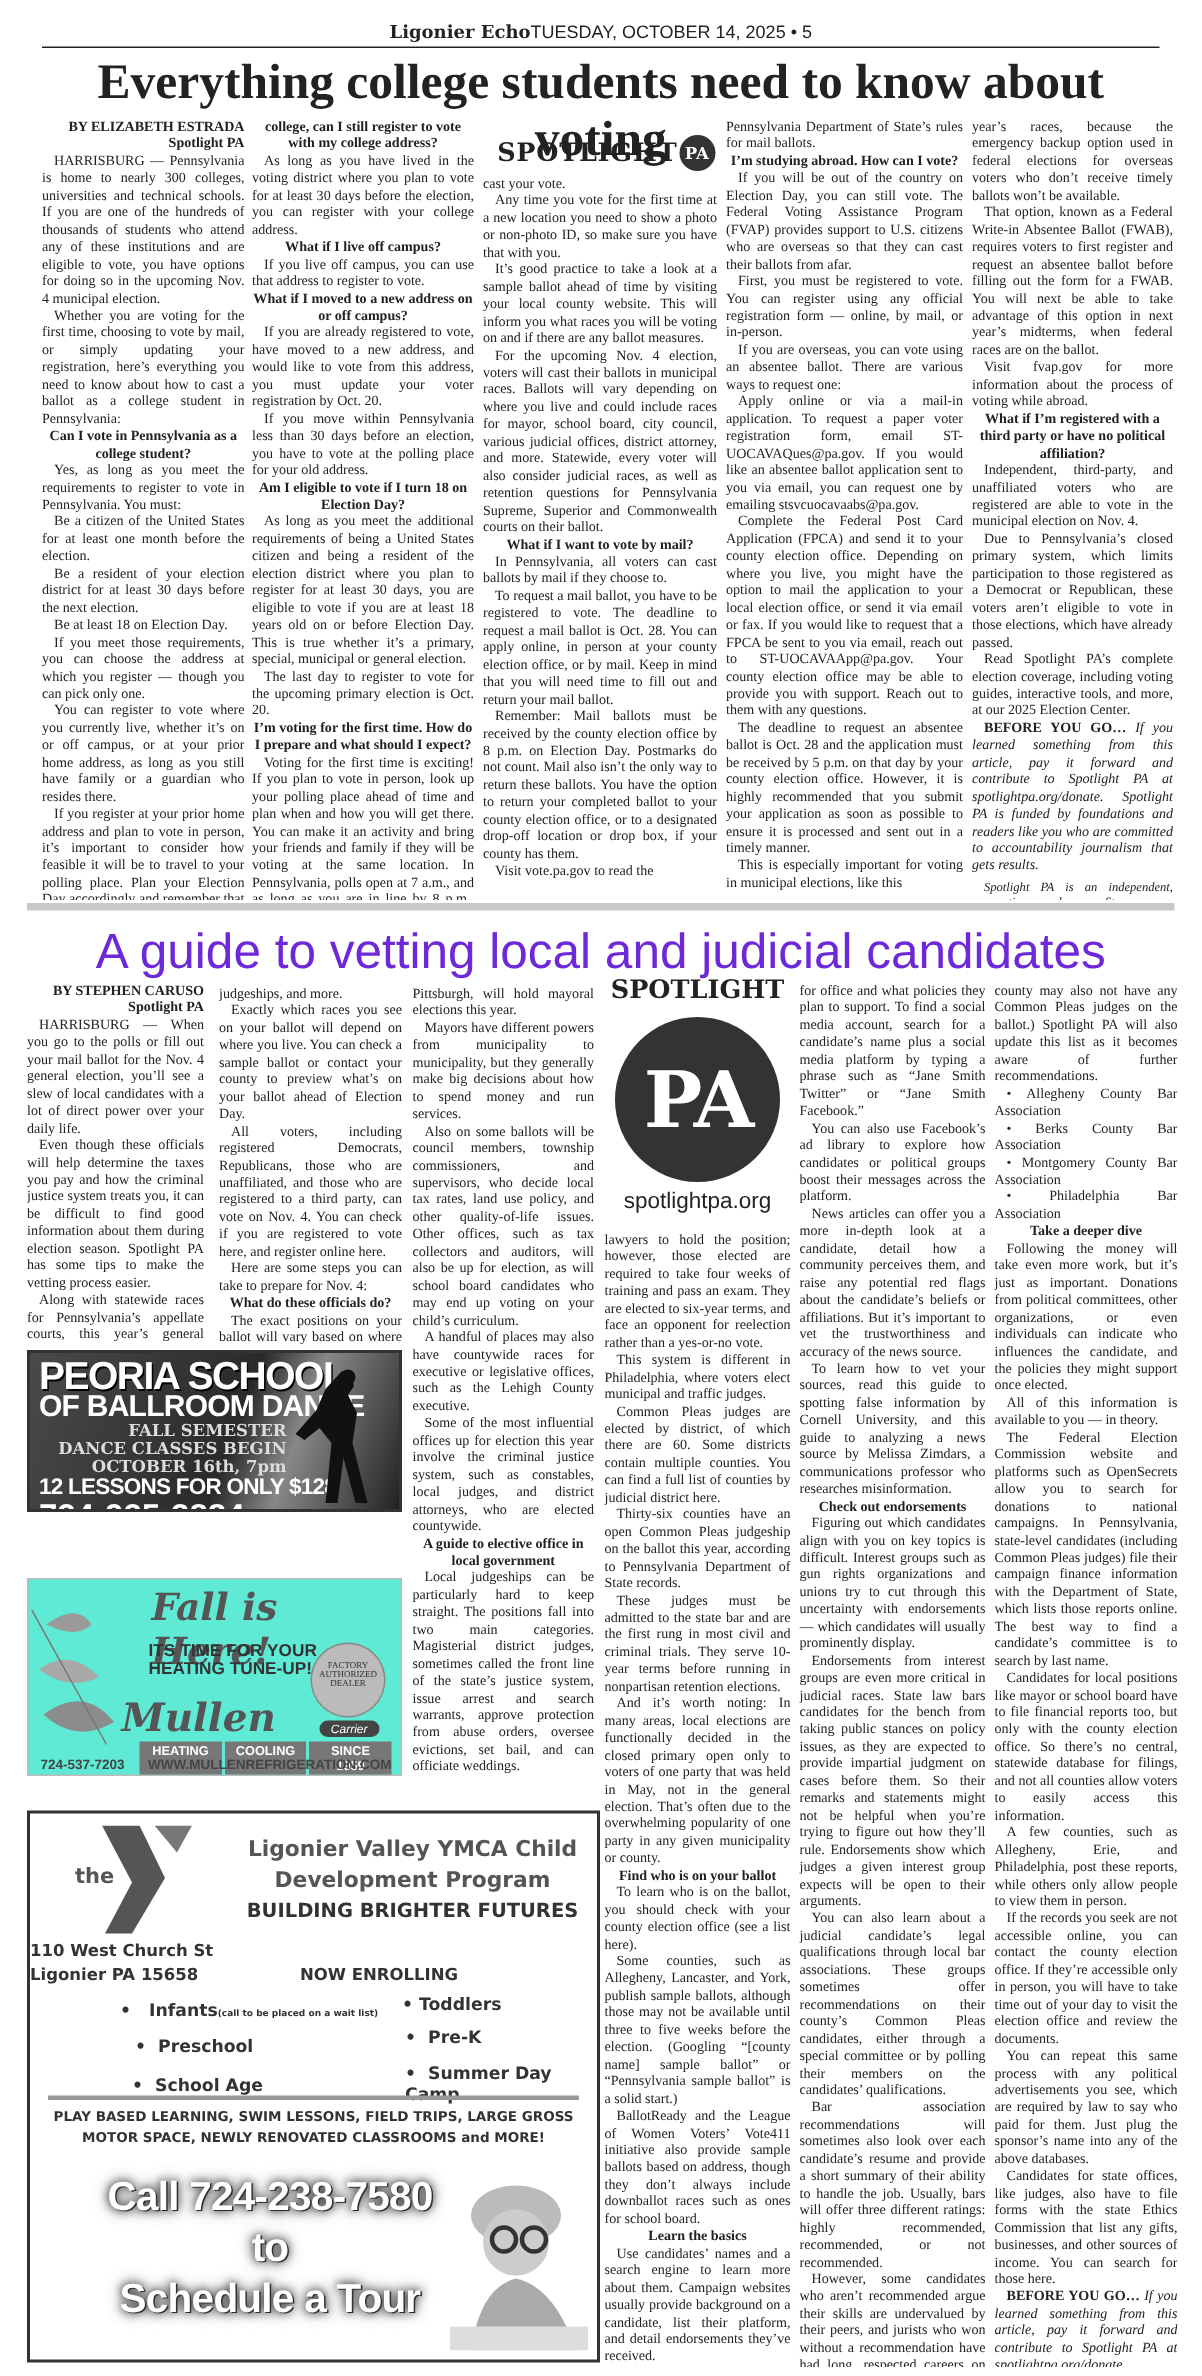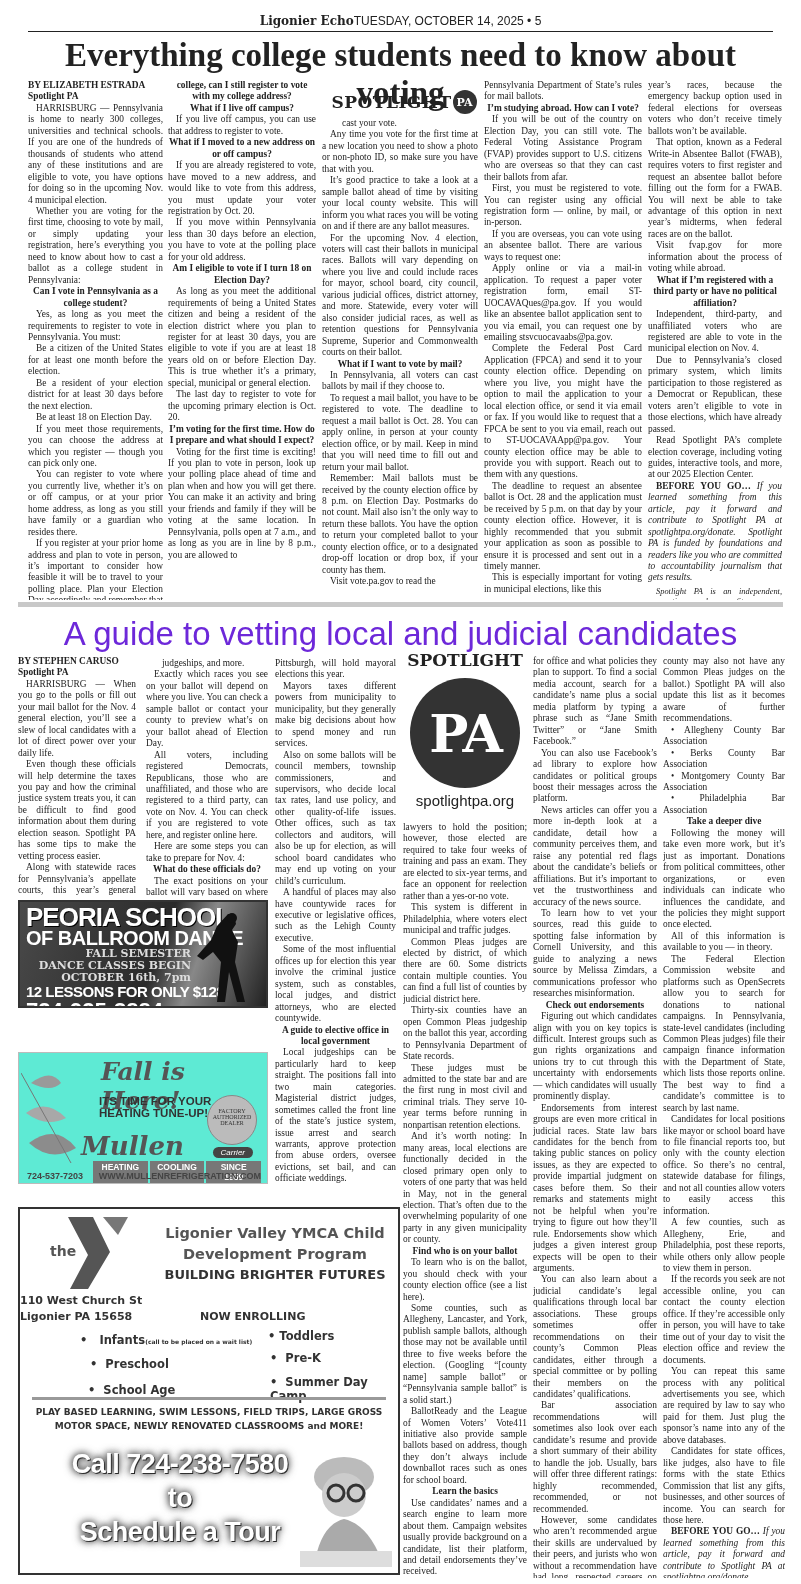--- a/index.html
+++ b/index.html
@@ -5,21 +5,21 @@
 *{box-sizing:border-box;margin:0;padding:0}
 body{width:801px;height:1584px;background:#fff;color:#222;font-family:"Liberation Serif",serif;overflow:hidden;position:relative}
 .abs{position:absolute}
 .hdr{left:28px;right:28px;top:10px;height:22px;border-bottom:1.5px solid #222;display:flex;justify-content:center;align-items:flex-end;padding-bottom:3px}
 .mast{font-family:"DejaVu Serif",serif;font-size:12px;font-weight:bold;letter-spacing:0}
 .date{font-family:"Liberation Sans",sans-serif;font-size:12px}
 .h1{left:20px;right:20px;top:36px;font-family:"Liberation Serif",serif;font-weight:bold;font-size:33px;text-align:center;line-height:38px;color:#222}
 .h2{left:20px;right:20px;top:614px;font-family:"Liberation Sans",sans-serif;font-size:33px;text-align:center;line-height:40px;color:#6d28d9}
 .col{font-size:9.4px;line-height:11.45px;text-align:justify;overflow:hidden}
 .col p{text-indent:8px;margin:0}
-.col .by{text-align:left;font-weight:bold;text-indent:0}
+.col .by{text-align:right;font-weight:bold;text-indent:0}
 .col .sh{text-align:center;font-weight:bold;text-indent:0}
 .col .it{font-style:italic}
 .col .small{font-size:8.4px;line-height:10.3px;font-style:italic;margin-top:3px}
 .sep{height:5px;background:#c8c8c8}
 .spot-small{left:330px;top:86px;width:148px;height:32px;display:flex;align-items:center;justify-content:center}
 .spot-small .w{font-family:"DejaVu Serif",serif;font-weight:bold;font-size:17px;letter-spacing:0.5px}
 .pa-dot{width:24px;height:24px;border-radius:50%;background:#333;color:#fff;font-family:"DejaVu Serif",serif;font-weight:bold;font-size:11px;display:flex;align-items:center;justify-content:center;margin-left:1px}
 .spot-big{left:404px;top:648px;width:122px;height:165px;text-align:center}
 .spot-big .w{font-family:"DejaVu Serif",serif;font-weight:bold;font-size:17px;margin-top:2px}
 .pa-big{width:110px;height:110px;border-radius:50%;background:#333;color:#fff;margin:8px auto 0;font-family:"DejaVu Serif",serif;font-weight:bold;font-size:52px;display:flex;align-items:center;justify-content:center;letter-spacing:-2px}
@@ -78,40 +78,41 @@
       <p>Be a resident of your election district for at least 30 days before the next election.</p>
       <p>Be at least 18 on Election Day.</p>
       <p>If you meet those requirements, you can choose the address at which you register — though you can pick only one.</p>
       <p>You can register to vote where you currently live, whether it’s on or off campus, or at your prior home address, as long as you still have family or a guardian who resides there.</p>
       <p>If you register at your prior home address and plan to vote in person, it’s important to consider how feasible it will be to travel to your polling place. Plan your Election Day accordingly and remember that as long as you are in line to vote by 8 p.m., you are allowed to cast your ballot.</p>
     </div>
 </div>
 <div class="abs col" style="left:168px;top:80px;width:148px;height:520px">
   <div>
       <p class="sh">college, can I still register to vote with my college address?</p>
+      <p>As long as you have lived in the voting district where you plan to vote for at least 30 days before the election, you can register with your college address.</p>
       <p class="sh">What if I live off campus?</p>
       <p>If you live off campus, you can use that address to register to vote.</p>
       <p class="sh">What if I moved to a new address on or off campus?</p>
       <p>If you are already registered to vote, have moved to a new address, and would like to vote from this address, you must update your voter registration by Oct. 20.</p>
       <p>If you move within Pennsylvania less than 30 days before an election, you have to vote at the polling place for your old address.</p>
       <p class="sh">Am I eligible to vote if I turn 18 on Election Day?</p>
       <p>As long as you meet the additional requirements of being a United States citizen and being a resident of the election district where you plan to register for at least 30 days, you are eligible to vote if you are at least 18 years old on or before Election Day. This is true whether it’s a primary, special, municipal or general election.</p>
       <p>The last day to register to vote for the upcoming primary election is Oct. 20.</p>
       <p class="sh">I’m voting for the first time. How do I prepare and what should I expect?</p>
       <p>Voting for the first time is exciting! If you plan to vote in person, look up your polling place ahead of time and plan when and how you will get there. You can make it an activity and bring your friends and family if they will be voting at the same location. In Pennsylvania, polls open at 7 a.m., and as long as you are in line by 8 p.m., you are allowed to</p>
     </div>
 </div>
 
 <div class="abs spot-small">
   <span class="w">SPOTLIGHT</span>
   <span class="pa-dot">PA</span>
 </div>
 <div class="abs col" style="left:322px;top:118px;width:156px;height:482px">
   <div>
-      <p style="text-indent: 0px; margin-left: 20px;">cast your vote.</p>
+      <p style="text-indent: 0px;">cast your vote.</p>
       <p>Any time you vote for the first time at a new location you need to show a photo or non-photo ID, so make sure you have that with you.</p>
       <p>It’s good practice to take a look at a sample ballot ahead of time by visiting your local county website. This will inform you what races you will be voting on and if there are any ballot measures.</p>
       <p>For the upcoming Nov. 4 election, voters will cast their ballots in municipal races. Ballots will vary depending on where you live and could include races for mayor, school board, city council, various judicial offices, district attorney, and more. Statewide, every voter will also consider judicial races, as well as retention questions for Pennsylvania Supreme, Superior and Commonwealth courts on their ballot.</p>
       <p class="sh">What if I want to vote by mail?</p>
       <p>In Pennsylvania, all voters can cast ballots by mail if they choose to.</p>
       <p>To request a mail ballot, you have to be registered to vote. The deadline to request a mail ballot is Oct. 28. You can apply online, in person at your county election office, or by mail. Keep in mind that you will need time to fill out and return your mail ballot.</p>
       <p>Remember: Mail ballots must be received by the county election office by 8 p.m. on Election Day. Postmarks do not count. Mail also isn’t the only way to return these ballots. You have the option to return your completed ballot to your county election office, or to a designated drop-off location or drop box, if your county has them.</p>
       <p>Visit vote.pa.gov to read the</p>
     </div>
 </div>
@@ -150,32 +151,32 @@
   <p class="by">BY STEPHEN CARUSO</p>
   <p class="by">Spotlight PA</p>
   <div>
       <p>HARRISBURG — When you go to the polls or fill out your mail ballot for the Nov. 4 general election, you’ll see a slew of local candidates with a lot of direct power over your daily life.</p>
       <p>Even though these officials will help determine the taxes you pay and how the criminal justice system treats you, it can be difficult to find good information about them during election season. Spotlight PA has some tips to make the vetting process easier.</p>
       <p>Along with statewide races for Pennsylvania’s appellate courts, this year’s general election will feature candidates for school boards, mayorships, councils, local</p>
     </div>
 </div>
 <div class="abs col" style="left:146px;top:658px;width:122px;height:238px">
   <div>
-      <p style="text-indent: 0px; margin-left: 16px;">judgeships, and more.</p>
+      <p style="text-indent: 0px;">judgeships, and more.</p>
       <p>Exactly which races you see on your ballot will depend on where you live. You can check a sample ballot or contact your county to preview what’s on your ballot ahead of Election Day.</p>
       <p>All voters, including registered Democrats, Republicans, those who are unaffiliated, and those who are registered to a third party, can vote on Nov. 4. You can check if you are registered to vote here, and register online here.</p>
       <p>Here are some steps you can take to prepare for Nov. 4:</p>
       <p class="sh">What do these officials do?</p>
       <p>The exact positions on your ballot will vary based on where you live.</p>
     </div>
 </div>
 <div class="abs col" style="left:275px;top:658px;width:121px;height:540px">
   <div>
       <p style="text-indent: 0px;">Pittsburgh, will hold mayoral elections this year.</p>
-      <p>Mayors taxes different powers from municipality to municipality, but they generally make big decisions about how to spend money and run services.</p>
+      <p>Mayors have different powers from municipality to municipality, but they generally make big decisions about how to spend money and run services.</p>
       <p>Also on some ballots will be council members, township commissioners, and supervisors, who decide local tax rates, land use policy, and other quality-of-life issues. Other offices, such as tax collectors and auditors, will also be up for election, as will school board candidates who may end up voting on your child’s curriculum.</p>
       <p>A handful of places may also have countywide races for executive or legislative offices, such as the Lehigh County executive.</p>
       <p>Some of the most influential offices up for election this year involve the criminal justice system, such as constables, local judges, and district attorneys, who are elected countywide.</p>
       <p class="sh">A guide to elective office in local government</p>
       <p>Local judgeships can be particularly hard to keep straight. The positions fall into two main categories. Magisterial district judges, sometimes called the front line of the state’s justice system, issue arrest and search warrants, approve protection from abuse orders, oversee evictions, set bail, and can officiate weddings.</p>
     </div>
 </div>
 
 <div class="abs spot-big">
   <div class="w">SPOTLIGHT</div>

